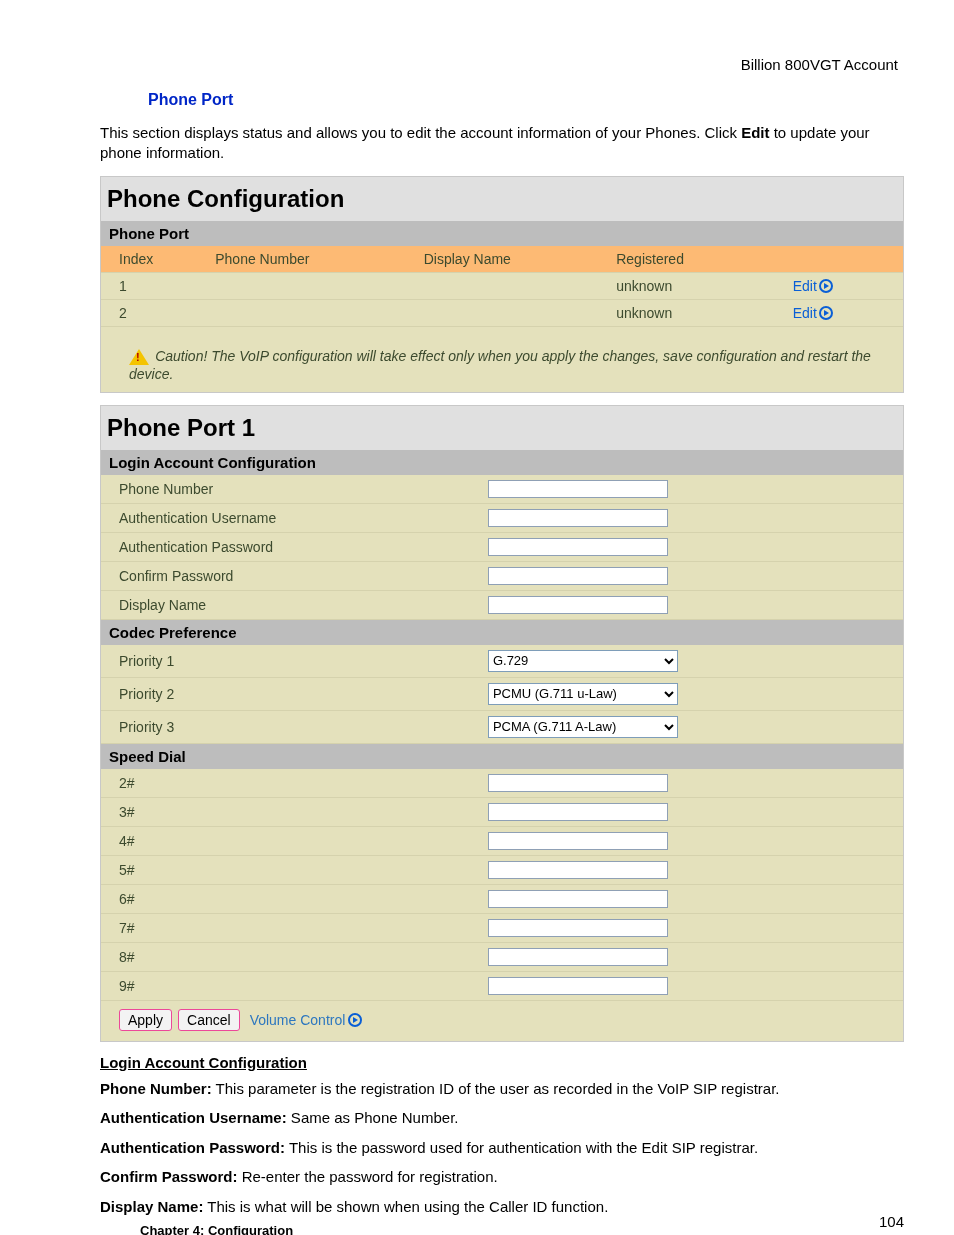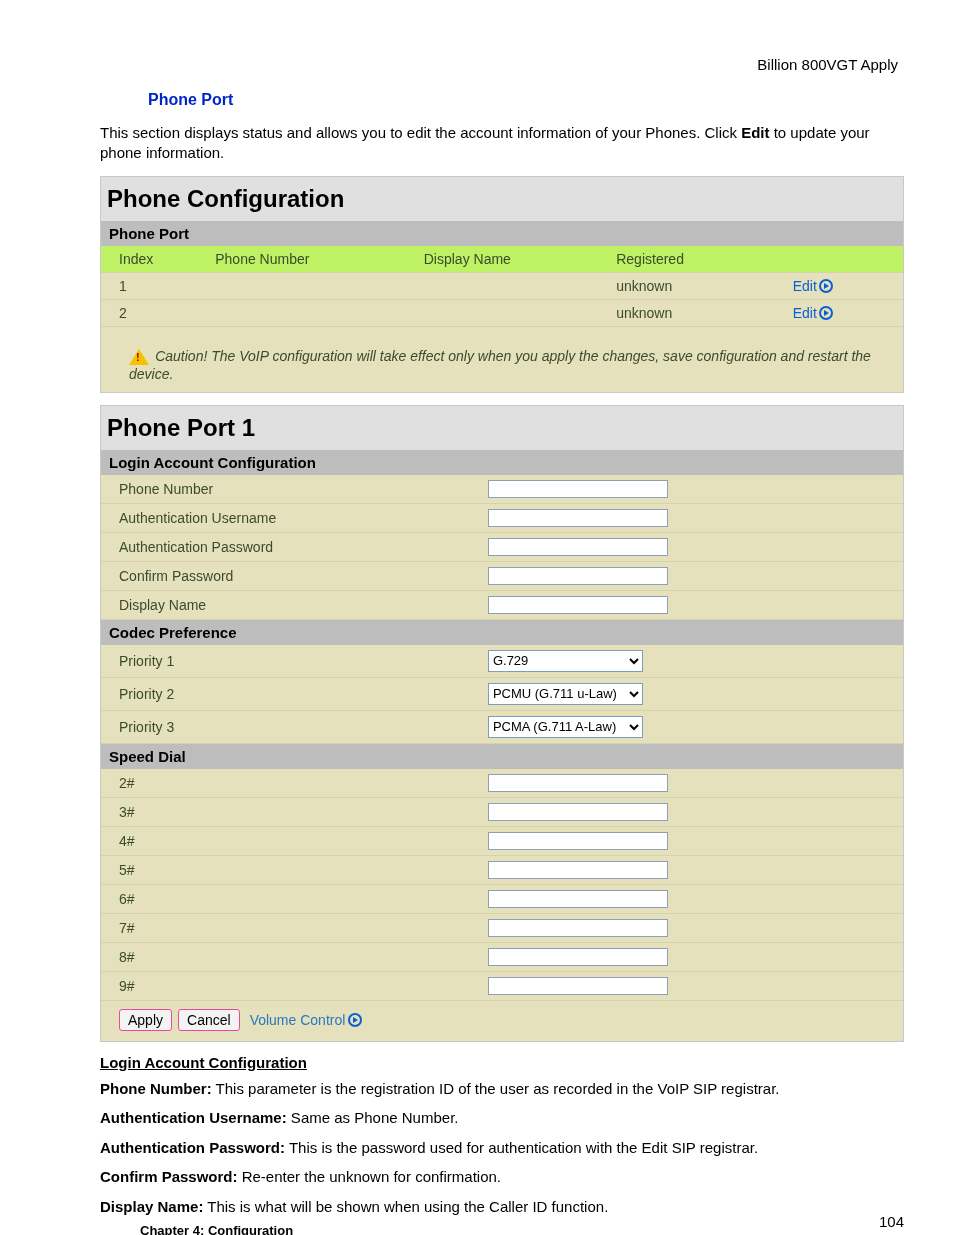--- a/index.html
+++ b/index.html
@@ -58,21 +58,21 @@
   }
   table.cfg td,table.cfg th{
     padding:5px 8px 5px 18px;
     text-align:left;
     font-weight:normal;
     color:#3c4a2e;
     border-bottom:1px solid #d5d2ad;
     font-size:14px;
   }
   table.cfg th{
-    background:#bef264;
+    background:#fdba74;
   }
   table.cfg td{
     background:#e4e1bc;
   }
   .edit-link{
     color:#0a5fd6;
     font-size:14px;
     cursor:pointer;
     display:inline-flex;
     align-items:center;
@@ -123,21 +123,21 @@
   }
   .form-row td:first-child{width:46%;}
   .txt-input{
     width:180px;
     height:18px;
     border:1px solid #8fa0b5;
     background:#fff;
     box-sizing:border-box;
   }
   .sel{
-    width:155px;
+    width:190px;
     height:22px;
     border:1px solid #7e9db9;
     background:#fff;
     font-size:13px;
   }
   .btn{
     background:#f3f3f3;
     border:1px solid #ec4899;
     border-radius:3px;
     padding:2px 8px;
@@ -180,21 +180,21 @@
     font-size:14px;
   }
   .footer .chap{font-weight:bold;font-size:13px;margin-left:40px;}
   .footer .pg{font-size:15px;margin-bottom:8px;}
 </style>
 </head>
 <body>
 
 <div class="page">
 
-  <div class="header-right">Billion 800VGT Apply</div>
+  <div class="header-right">Billion 800VGT Account</div>
 
   <div class="section-heading">Phone Port</div>
 
   <p class="intro">
     <span>This section displays status and allows you to edit the account information of your Phones.    Click </span><span class="bold">Edit</span><span> to update your phone information.</span>
   </p>
 
   <div class="panel">
     <div class="panel-title">Phone Configuration</div>
     <div class="panel-sub">Phone Port</div>
@@ -323,21 +323,21 @@
         <span>Volume Control</span>
         <span class="play-icon"></span>
       </span>
     </div>
   </div>
 
   <div class="para-heading">Login Account Configuration</div>
   <p class="para"><span class="bold">Phone Number:</span><span> This parameter is the registration ID of the user as recorded in the VoIP SIP registrar.</span></p>
   <p class="para"><span class="bold">Authentication Username:</span><span> Same as Phone Number.</span></p>
   <p class="para"><span class="bold">Authentication Password:</span><span> This is the password used for authentication with the Edit SIP registrar.</span></p>
-  <p class="para"><span class="bold">Confirm Password:</span><span> Re-enter the unknown for confirmation.</span></p>
+  <p class="para"><span class="bold">Confirm Password:</span><span> Re-enter the password for registration.</span></p>
   <p class="para"><span class="bold">Display Name:</span><span> This is what will be shown when using the Caller ID function.</span></p>
 
   <div class="footer">
     <span class="chap">Chapter 4: Configuration</span>
     <span class="pg">104</span>
   </div>
 
 </div>
 
 </body></html>

